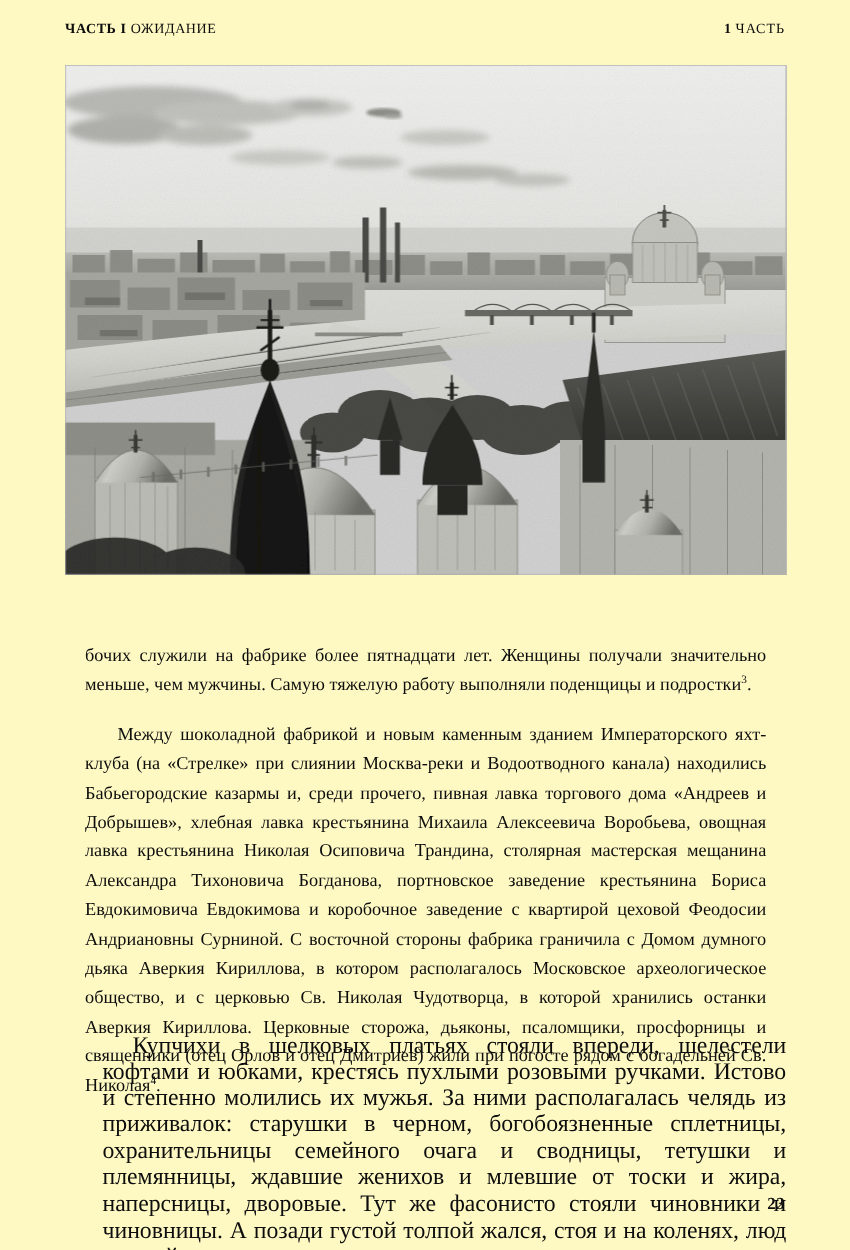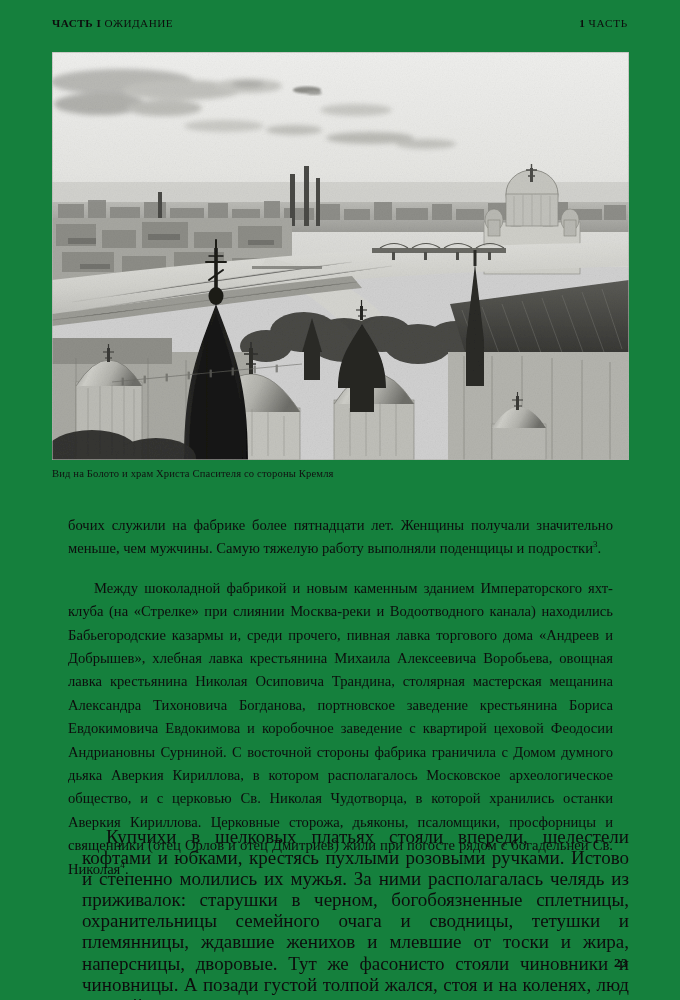--- a/index.html
+++ b/index.html
@@ -14,21 +14,21 @@
     font-family: "Liberation Serif", "DejaVu Serif", serif;
     color: #0d0d0d;
     position: relative;
   }
 
   .page {
     position: absolute;
     left: 0; top: 0;
     width: 680px;
     height: 1000px;
-    background: #15803d;
+    background: #fef9c3;
   }
 
   
   .running-head {
     position: absolute;
     left: 52px;
     top: 17px;
     width: 576px;
     height: 16px;
     display: flex;
@@ -476,21 +476,20 @@
                 <rect x="224" y="313" width="1.4" height="7"></rect>
             </g>
           </g>
 
           <rect x="0" y="0" width="577" height="408" fill="none" stroke="#b6b6b1" stroke-width="1.2"></rect>
         </g>
       </svg>
     </div>
   </div>
 
-  <div class="fig-caption">Вид на Болото и храм Христа Спасителя со стороны Кремля</div>
 
   <div class="body-col">
     <p class="body"><span>бочих служили на фабрике более пятнадцати лет. Женщины получали значительно меньше, чем мужчины. Самую тяжелую работу выполняли поденщицы и подростки</span><sup class="fn">3</sup><span>.</span></p>
 
     <p class="body indent"><span>Между шоколадной фабрикой и новым каменным зданием Императорского яхт-клуба (на «Стрелке» при слиянии Москва-реки и Водоотводного канала) находились Бабьегородские казармы и, среди прочего, пивная лавка торгового дома «Андреев и Добрышев», хлебная лавка крестьянина Михаила Алексеевича Воробьева, овощная лавка крестьянина Николая Осиповича Трандина, столярная мастерская мещанина Александра Тихоновича Богданова, портновское заведение крестьянина Бориса Евдокимовича Евдокимова и коробочное заведение с квартирой цеховой Феодосии Андриановны Сурниной. С восточной стороны фабрика граничила с Домом думного дьяка Аверкия Кириллова, в котором располагалось Московское археологическое общество, и с церковью Св. Николая Чудотворца, в которой хранились останки Аверкия Кириллова. Церковные сторожа, дьяконы, псаломщики, просфорницы и священники (отец Орлов и отец Дмитриев) жили при погосте рядом с богадельней Св. Николая</span><sup class="fn">4</sup><span>.</span></p>
 
   </div>
 
   <div class="quote-block">
     <p class="quote">Купчихи в шелковых платьях стояли впереди, шелестели кофтами и юбками, крестясь пухлыми розовыми ручками. Истово и степенно молились их мужья. За ними располагалась челядь из приживалок: старушки в черном, богобоязненные сплетницы, охранительницы семейного очага и сводницы, тетушки и племянницы, ждавшие женихов и млевшие от тоски и жира, наперсницы, дворовые. Тут же фасонисто стояли чиновники и чиновницы. А позади густой толпой жался, стоя и на коленях, люд черный, уста-</p>

